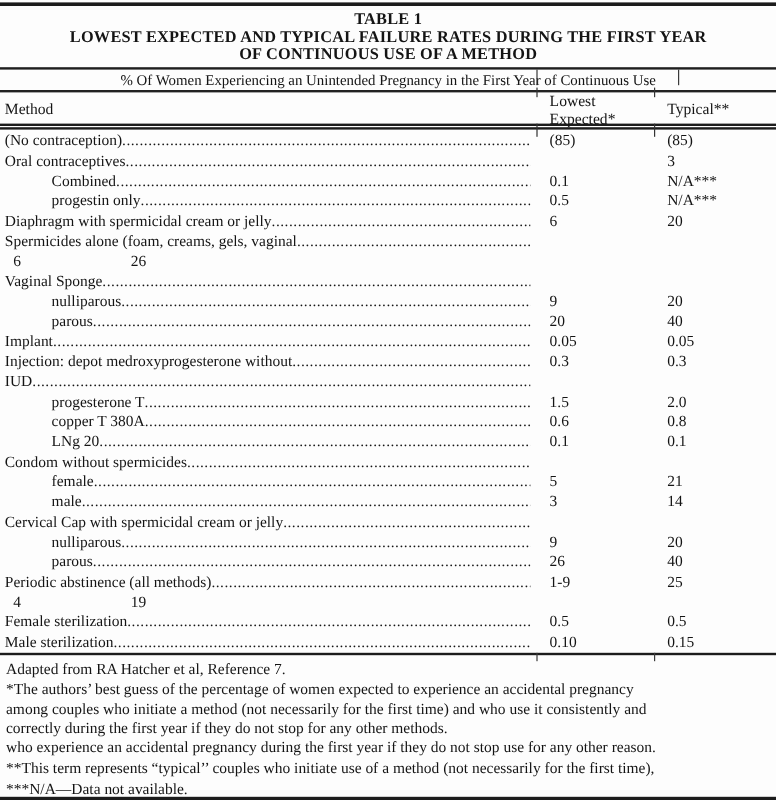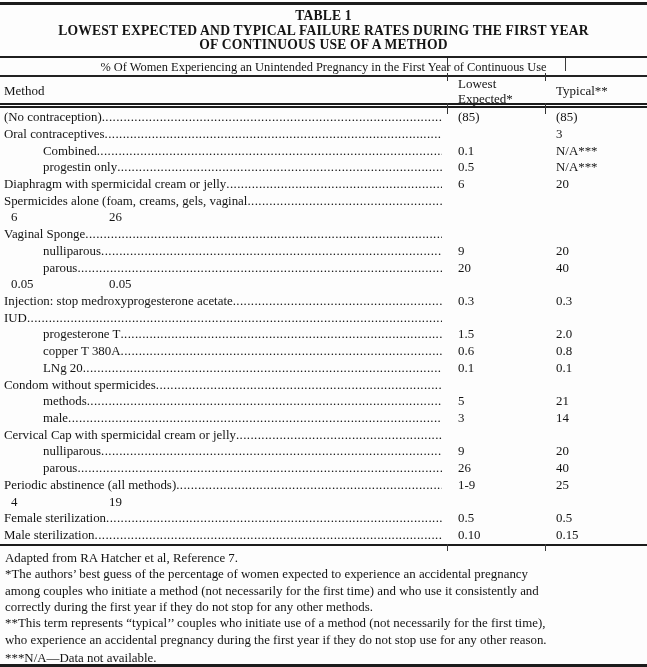--- a/index.html
+++ b/index.html
@@ -51,20 +51,21 @@
   .tbody {
     border-bottom: 2px solid #1c1c1c;
     padding-top: 1px;
   }
   .row {
     display: flex;
     height: 16.72px;
     line-height: 16.6px;
     font-size: 12.9px;
     white-space: nowrap;
+    align-items: flex-end;
   }
   .lblwrap { flex: 1; display: flex; overflow: hidden; padding-left: 4px; }
   .row.indent .lblwrap { padding-left: 43px; }
   .lbl { white-space: nowrap; }
   .leader {
     flex: 1;
     overflow: hidden;
     white-space: nowrap;
     margin-right: 5px;
   }
@@ -193,27 +194,31 @@
   <div class="row indent">
     <span class="lblwrap">
           <span class="lbl">parous</span>
           <span class="leader"></span>
         </span>
     <span class="low">20</span>
     <span class="typ">40</span>
   </div>
 
   <div class="row">
+    <span class="lblwrap">
+          <span class="lbl">Implant</span>
+          <span class="leader"></span>
+        </span>
     <span class="low">0.05</span>
     <span class="typ">0.05</span>
   </div>
 
   <div class="row">
     <span class="lblwrap">
-          <span class="lbl">Injection: stop medroxyprogesterone acetate</span>
+          <span class="lbl">Injection: depot medroxyprogesterone without</span>
           <span class="leader"></span>
         </span>
     <span class="low">0.3</span>
     <span class="typ">0.3</span>
   </div>
 
   <div class="row">
     <span class="lblwrap">
           <span class="lbl">IUD</span>
           <span class="leader"></span>
@@ -253,21 +258,21 @@
     <span class="lblwrap">
           <span class="lbl">Condom without spermicides</span>
           <span class="leader"></span>
         </span>
     <span class="low"></span>
     <span class="typ"></span>
   </div>
 
   <div class="row indent">
     <span class="lblwrap">
-          <span class="lbl">methods</span>
+          <span class="lbl">female</span>
           <span class="leader"></span>
         </span>
     <span class="low">5</span>
     <span class="typ">21</span>
   </div>
 
   <div class="row indent">
     <span class="lblwrap">
           <span class="lbl">male</span>
           <span class="leader"></span>
@@ -337,22 +342,22 @@
 </div>
 
   <div class="footnotes">
     <div class="fn-line">Adapted from RA Hatcher et al, Reference 7.</div>
     <div>
       <div class="fn-line">*The authors’ best guess of the percentage of women expected to experience an accidental pregnancy</div>
       <div class="fn-line">among couples who initiate a method (not necessarily for the first time) and who use it consistently and</div>
       <div class="fn-line">correctly during the first year if they do not stop for any other methods.</div>
     </div>
     <div>
+      <div class="fn-line">who experience an accidental pregnancy during the first year if they do not stop use for any other reason.</div>
       <div class="fn-line">**This term represents “typical’’ couples who initiate use of a method (not necessarily for the first time),</div>
-      <div class="fn-line">who experience an accidental pregnancy during the first year if they do not stop use for any other reason.</div>
     </div>
     <div class="fn-line fn-na">***N/A—Data not available.</div>
   </div>
 
   <i class="tick tick-a"></i>
   <i class="tick tick-b"></i>
   <i class="tick tick-c"></i>
   <i class="tick tick-d"></i>
   <i class="tick tick-e"></i>
   <i class="tick tick-f"></i>

